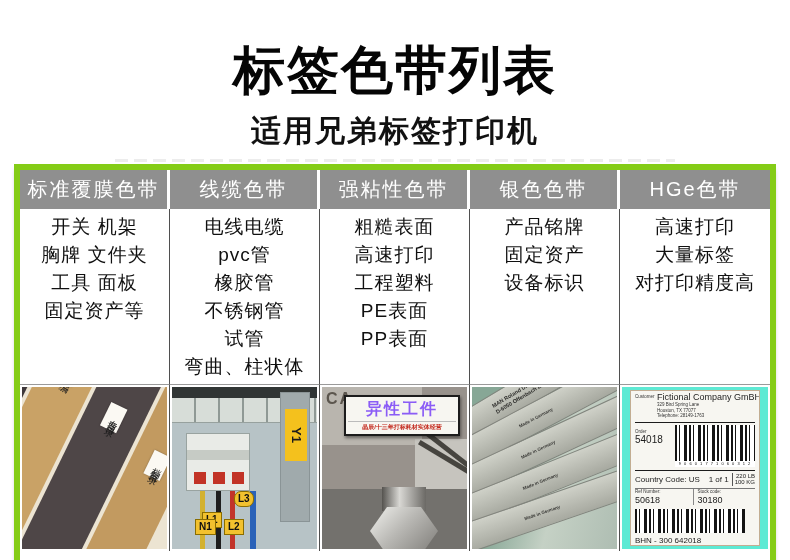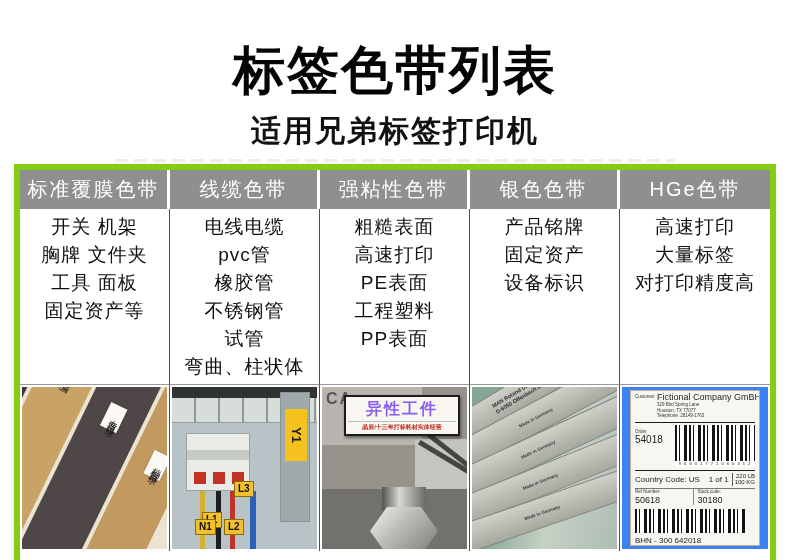--- a/index.html
+++ b/index.html
@@ -57,21 +57,21 @@
   .side-bar { position:absolute; right:7px; top:5px; width:30px; height:130px;
     background:#a0aaac; border:1px solid #8a9496; }
   .side-label { position:absolute; right:10px; top:22px; width:22px; height:52px;
     background:#f4c11d; color:#1b1b1b; font-weight:bold; font-size:13px;
     writing-mode:vertical-rl; text-align:center; line-height:22px; }
   .wire { position:absolute; top:104px; bottom:0; width:5px; }
   .w-yellow{left:28px; background:#d3b12f;} .w-black{left:44px; background:#1e1e1e;}
   .w-red{left:58px; background:#c2342a;} .w-blue{left:78px; background:#2b62b8; width:6px;}
   .chip { position:absolute; background:#f2c12e; border:1px solid #8a6d00; color:#111;
     font-size:10px; font-weight:bold; padding:0 3px; line-height:14px; }
-  .c-l1{left:30px; top:125px;} .c-l3{left:62px; top:94px;}
+  .c-l1{left:30px; top:125px;} .c-l3{left:62px; top:104px;border-radius:7px;}
   .c-n1{left:23px; top:132px;} .c-l2{left:52px; top:132px;}
 
   
   .scene-metal { background:#98928c; }
   .metal-topleft { position:absolute; left:0; top:0; width:100px; height:58px; background:#b9b5ae; }
   .metal-ca { position:absolute; left:4px; top:-5px; font-size:16px; font-weight:bold;
     color:#5c564e; letter-spacing:2px;margin-top:8px; }
   .metal-right { position:absolute; right:0; top:52px; width:52px; height:82px; background:#c6c4be; }
   .tweezer { position:absolute; right:-8px; top:6px; width:60px; height:5px; background:#46443f;
     transform:rotate(38deg); }
@@ -99,21 +99,21 @@
     background:linear-gradient(180deg,#cfd1c8,#a7a9a0); border:1px solid #82847d;
     transform-origin:left center; display:flex; align-items:center; }
   .s0{top:38px; transform:rotate(-31deg);} .s1{top:64px; transform:rotate(-28deg);}
   .s2{top:91px; transform:rotate(-25deg);} .s3{top:118px; transform:rotate(-22deg);}
   .s4{top:144px; transform:rotate(-19deg);}
   .strip-text { font-size:5.5px; font-weight:bold; color:#2d2d2b; line-height:1.35;
     margin-left:58px; white-space:nowrap; }
   .made { font-size:4.5px; font-weight:bold; color:#3a3a37; margin-left:84px; white-space:nowrap; }
 
   
-  .scene-shipping { background:#3b82f6; }
+  .scene-shipping { background:#5eead4; }
   .ship-label { position:absolute; left:8px; right:8px; top:3px; bottom:3px;
     background:#f7f6f1; border:1px solid #c2ad92; padding:3px 4px; color:#222; overflow:hidden; }
   .tiny { font-size:4.5px; color:#333; line-height:1.2; }
   .company { font-size:9px; color:#1d1d1d; margin-left:22px; margin-top:-7px; white-space:nowrap; }
   .addr { margin-left:22px; }
   .ship-hr { border-top:1.5px solid #1c1c1c; margin:3px 0 2px; }
   .order-row { display:flex; align-items:flex-start; }
   .order-block { margin-top:4px; }
   .order-no { font-size:10px; color:#1c1c1c; }
   .barcode { background:repeating-linear-gradient(90deg,#141414 0 2px,#fff 2px 4px,#141414 4px 5px,#fff 5px 9px,#141414 9px 12px,#fff 12px 14px); }
@@ -201,22 +201,22 @@
           <div class="chip c-l2">L2</div>
         </div>
       </div>
     </div>
 
     <div class="col">
       <div class="col-header">强粘性色带</div>
       <div class="col-body">
         <div class="tline">粗糙表面</div>
         <div class="tline">高速打印</div>
+        <div class="tline">工程塑料</div>
         <div class="tline">PE表面</div>
-        <div class="tline">工程塑料</div>
         <div class="tline">PP表面</div>
       </div>
       <div class="col-image">
         <div class="scene scene-metal">
           <div class="metal-topleft">
             <div class="metal-ca">CA</div>
           </div>
           <div class="metal-right">
             <div class="tweezer"></div>
             <div class="tweezer t2"></div>

